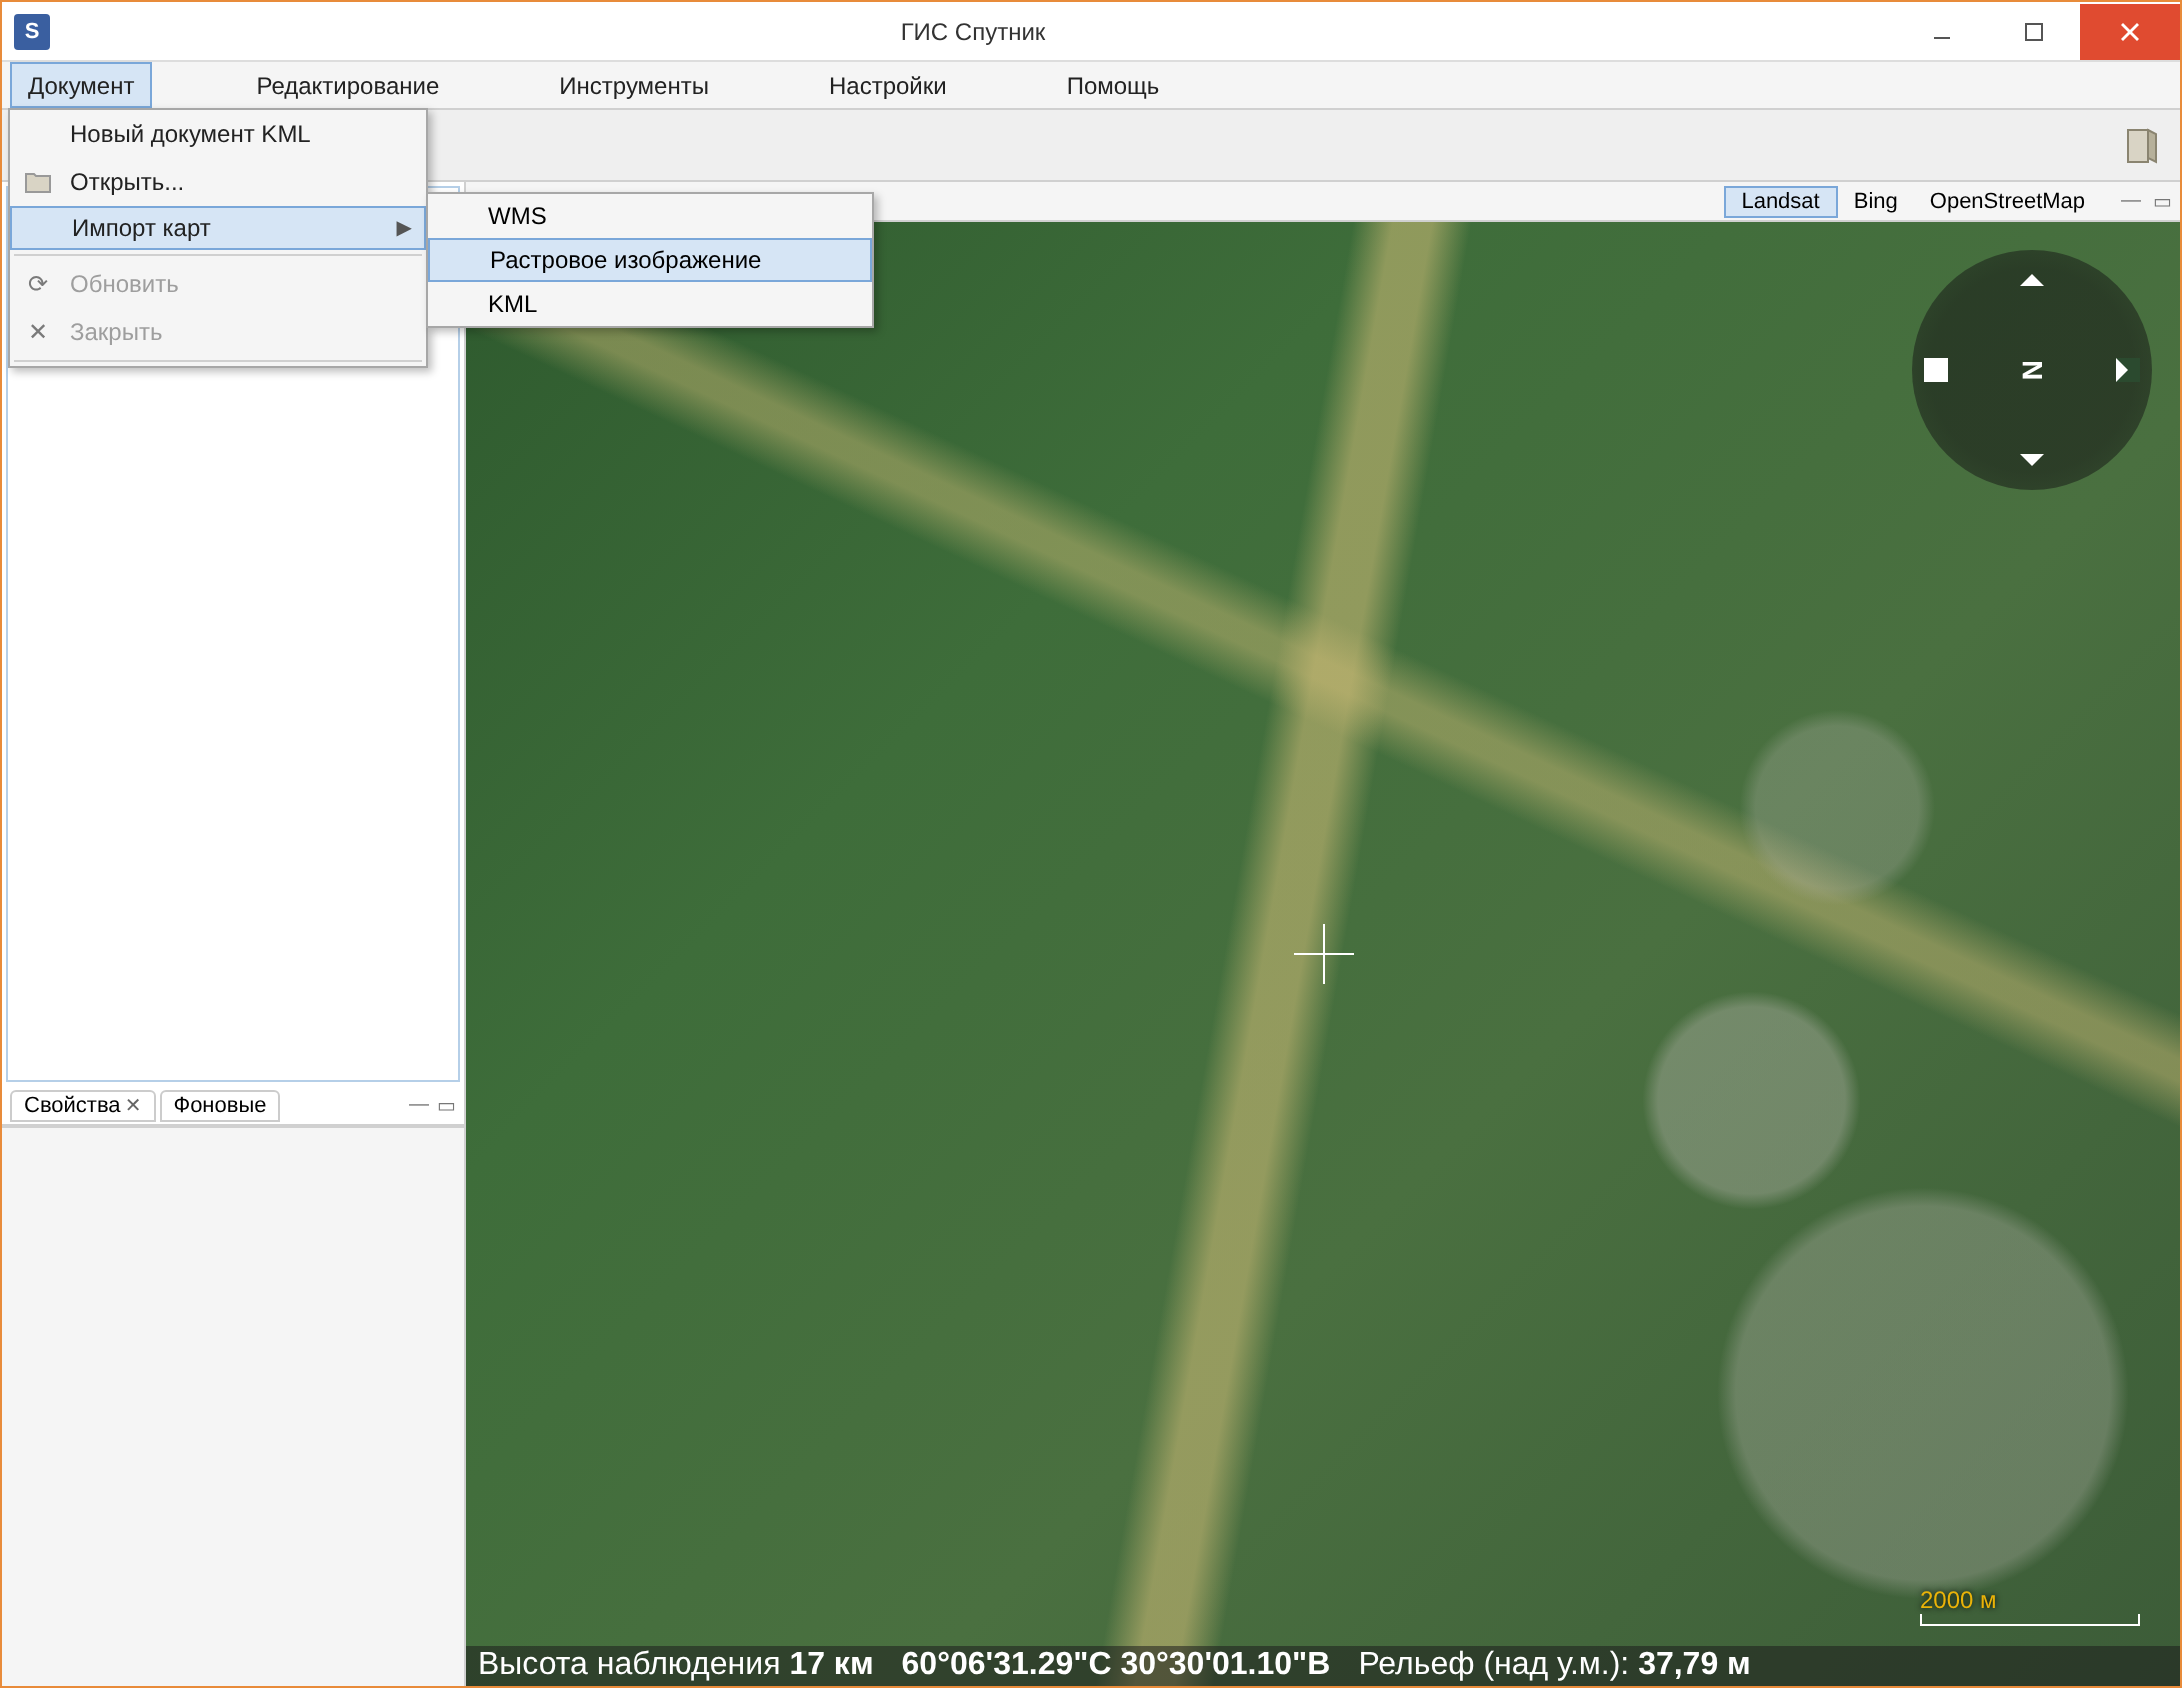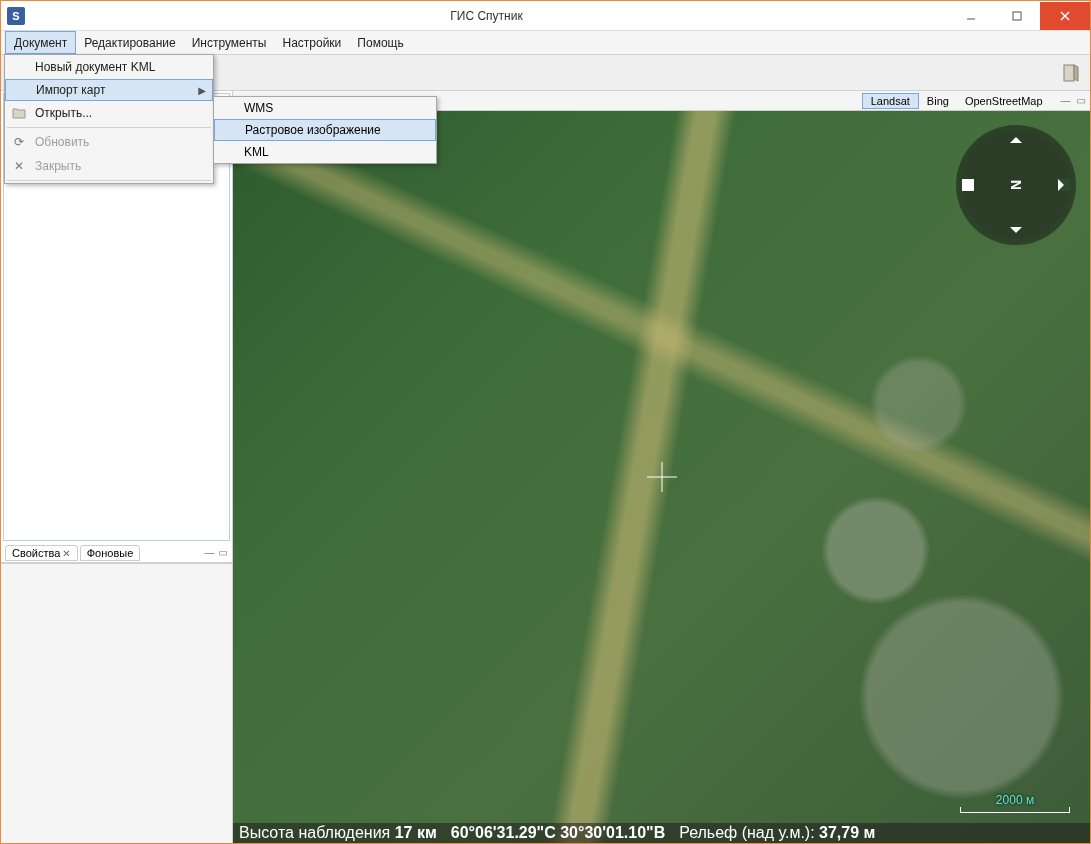--- a/index.html
+++ b/index.html
@@ -8,21 +8,21 @@
 .window { width: 1091px; height: 844px; display: flex; flex-direction: column; border: 1px solid #e88b3a; background: #fff; }
 
 .titlebar { height: 30px; background: #fff; display: flex; align-items: center; padding: 0 0 0 6px; border-bottom: 1px solid #ddd; }
 .titlebar .icon { width: 18px; height: 18px; background: #3a5fa0; color: #fff; display: flex; align-items: center; justify-content: center; font-weight: bold; font-size: 11px; border-radius: 2px; }
 .titlebar .title { flex: 1; text-align: center; color: #333; font-size: 12px; }
 .titlebar .controls { display: flex; }
 .titlebar .btn { width: 46px; height: 28px; display: flex; align-items: center; justify-content: center; color: #555; }
 .titlebar .btn.close { background: #e04b30; color: #fff; width: 50px; }
 .titlebar .btn svg { width: 10px; height: 10px; }
 
-.menubar { height: 24px; background: #f5f5f5; display: flex; align-items: stretch; border-bottom: 1px solid #d0d0d0; padding: 0 4px; }
+.menubar { height: 24px; background: #f5f5f5; display: flex; align-items: stretch; border-bottom: 1px solid #d0d0d0; padding: 0 4px; gap: 44px; }
 .menubar .mitem { padding: 0 8px; display: flex; align-items: center; color: #222; cursor: default; }
 .menubar .mitem.active { background: #d6e5f5; border: 1px solid #7aa7d9; }
 
 .toolbar { height: 36px; background: #efefef; border-bottom: 1px solid #d0d0d0; display: flex; align-items: center; padding: 0 6px; gap: 10px; }
 .toolbar .tbtn { width: 26px; height: 26px; display:flex; align-items:center; justify-content:center; opacity: 0.55; }
 .toolbar .rightdoor { margin-left: auto; width: 26px; height: 26px; display:flex; align-items:center; justify-content:center; }
 
 .content { flex: 1; display: flex; min-height: 0; }
 
 .left { width: 232px; background: #fff; border-right: 1px solid #d0d0d0; display:flex; flex-direction:column; }
@@ -55,21 +55,21 @@
 .crosshair::after { top:50%; left:0; height:1px; width:100%; transform:translateY(-50%); }
 
 .compass { position:absolute; top:14px; right:14px; width:120px; height:120px; border-radius:50%; background: radial-gradient(circle, rgba(20,20,20,0.55) 0 60%, rgba(20,20,20,0.35) 100%); display:flex; align-items:center; justify-content:center; }
 .compass .n { color:#fff; font-weight:bold; font-size:14px; transform: rotate(-90deg); }
 .compass .arrow { position:absolute; width:0; height:0; border:6px solid transparent; }
 .compass .arrow.up { top:6px; left:50%; transform:translateX(-50%); border-bottom-color:#fff; }
 .compass .arrow.down { bottom:6px; left:50%; transform:translateX(-50%); border-top-color:#fff; }
 .compass .arrow.left { left:6px; top:50%; transform:translateY(-50%); border-right-color:#fff; }
 .compass .arrow.right { right:6px; top:50%; transform:translateY(-50%); border-left-color:#fff; }
 
-.scalebar { position:absolute; bottom:30px; right:20px; color:#5eead4; font-size:12px; text-shadow:0 0 3px #000; display:flex; flex-direction:column; align-items:center; }
+.scalebar { position:absolute; bottom:30px; right:20px; color:#eab308; font-size:12px; text-shadow:0 0 3px #000; display:flex; flex-direction:column; }
 .scalebar .line { width:110px; height:6px; border:1px solid #fff; border-top:none; }
 
 .statusbar { position:absolute; left:0; right:0; bottom:0; height:20px; background: rgba(30,30,30,0.55); color:#fff; font-size:16px; display:flex; align-items:center; padding:0 6px; gap:14px; }
 .statusbar b { font-weight:bold; }
 
 
 .menu { position:absolute; top: 54px; left: 4px; width: 210px; background:#f5f5f5; border:1px solid #a7a7a7; box-shadow:2px 2px 4px rgba(0,0,0,0.25); z-index: 50; }
 .menu .mrow { height: 24px; display:flex; align-items:center; padding: 0 32px 0 30px; position:relative; color:#222; }
 .menu .mrow.disabled { color:#9e9e9e; }
 .menu .mrow.selected { background:#d6e5f5; border:1px solid #7aa7d9; height:22px; }
@@ -204,32 +204,32 @@
           <span><span>Рельеф (над у.м.):</span> <b>37,79 м</b></span>
         </div>
       </div>
     </div>
   </div>
 
   <div class="menu">
     <div class="mrow">
       <span>Новый документ KML</span>
     </div>
-    <div class="mrow selected">
-      <span>Импорт карт</span>
-      <span class="arrow">▶</span>
-    </div>
     <div class="mrow">
       <span class="micon">
           <svg width="14" height="12" viewBox="0 0 14 12">
             <path d="M1 2h4l1 1h7v8H1z" fill="#d9d4c5" stroke="#999"></path>
           </svg>
         </span>
       <span>Открыть...</span>
     </div>
+    <div class="mrow selected">
+      <span>Импорт карт</span>
+      <span class="arrow">▶</span>
+    </div>
     <div class="sep"></div>
     <div class="mrow disabled">
       <span class="micon">⟳</span>
       <span>Обновить</span>
     </div>
     <div class="mrow disabled">
       <span class="micon">✕</span>
       <span>Закрыть</span>
     </div>
     <div class="sep"></div>

